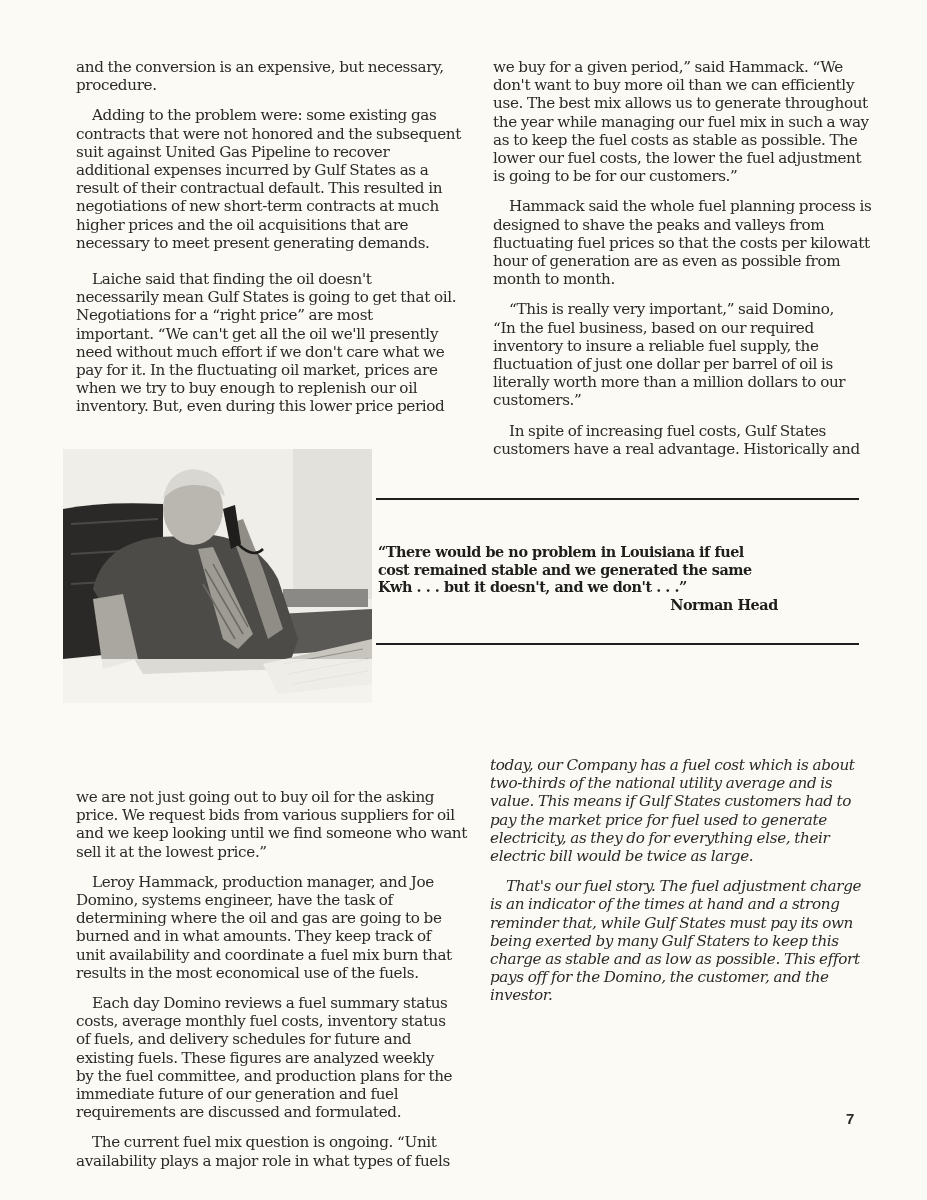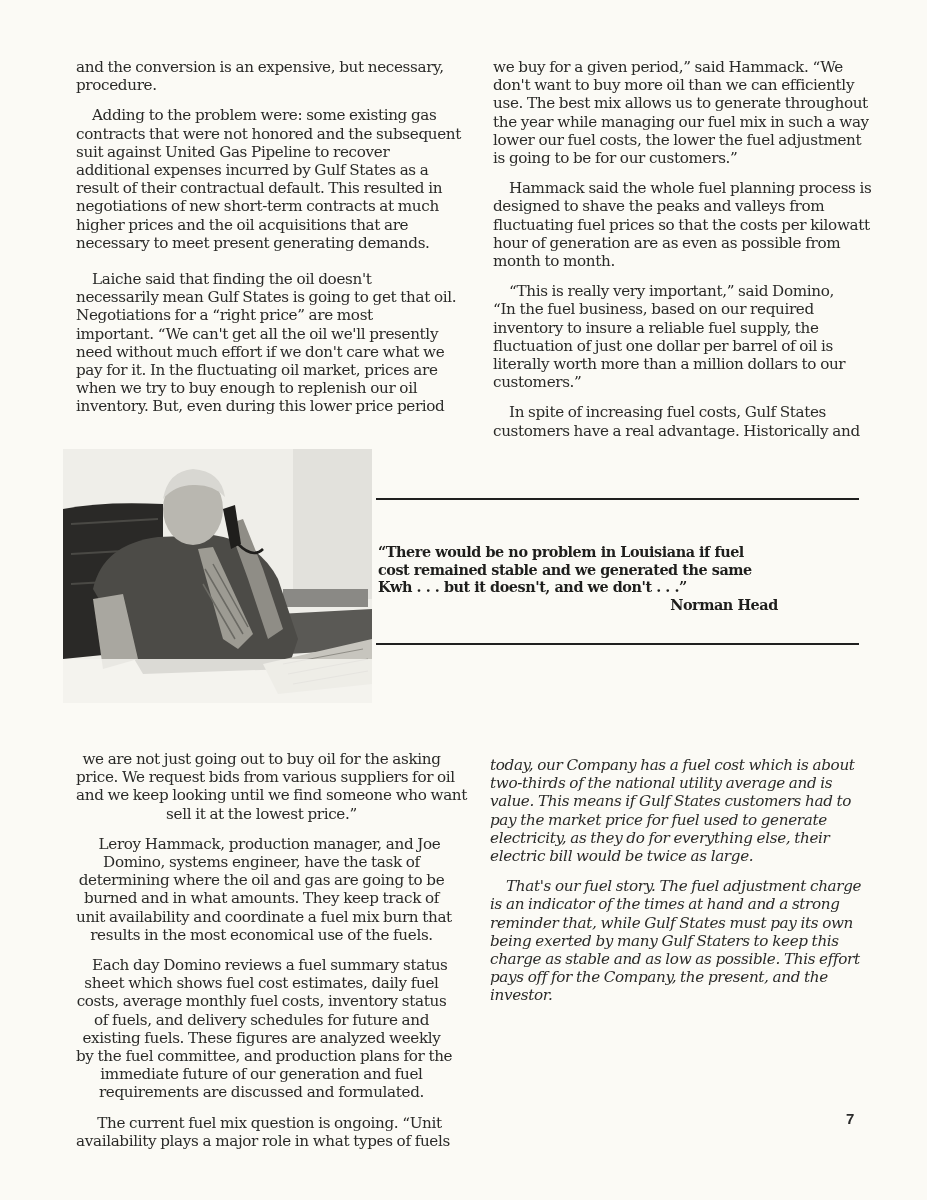--- a/index.html
+++ b/index.html
@@ -16,21 +16,21 @@
       font-size: 15.2px;
       line-height: 18.2px;
       letter-spacing: -0.35px;
       word-spacing: -0.5px;
     }
     .col p { margin: 12px; text-indent: 0; }
     .col p.gap { margin-top: 18px; }
     .line { display: block; white-space: nowrap; }
     #col-tl { left: 64px; top: 46px; width: 395px; }
     #col-tr { left: 481px; top: 46px; width: 395px; }
-    #col-bl { left: 64px; top: 738px; width: 395px; text-align: center; }
+    #col-bl { left: 64px; top: 776px; width: 395px; }
     #col-br { left: 478px; top: 744px; width: 395px; font-style: italic; }
 
     .photo {
       position: absolute; left: 63px; top: 449px;
       width: 309px; height: 254px;
       background: #f2f1ec;
       overflow: hidden;
     }
     .photo svg { display: block; }
 
@@ -87,20 +87,21 @@
     <span class="line">inventory. But, even during this lower price period</span>
   </p>
 </div>
 
 <div class="col" id="col-tr">
   <p>
     <span class="line">we buy for a given period,” said Hammack. “We</span>
     <span class="line">don't want to buy more oil than we can efficiently</span>
     <span class="line">use. The best mix allows us to generate throughout</span>
     <span class="line">the year while managing our fuel mix in such a way</span>
+    <span class="line">as to keep the fuel costs as stable as possible. The</span>
     <span class="line">lower our fuel costs, the lower the fuel adjustment</span>
     <span class="line">is going to be for our customers.”</span>
   </p>
   <p>
     <span class="line" style="padding-left:16px">Hammack said the whole fuel planning process is</span>
     <span class="line">designed to shave the peaks and valleys from</span>
     <span class="line">fluctuating fuel prices so that the costs per kilowatt</span>
     <span class="line">hour of generation are as even as possible from</span>
     <span class="line">month to month.</span>
   </p>
@@ -169,21 +170,20 @@
   <p>
     <span class="line" style="padding-left:16px">Leroy Hammack, production manager, and Joe</span>
     <span class="line">Domino, systems engineer, have the task of</span>
     <span class="line">determining where the oil and gas are going to be</span>
     <span class="line">burned and in what amounts. They keep track of</span>
     <span class="line">unit availability and coordinate a fuel mix burn that</span>
     <span class="line">results in the most economical use of the fuels.</span>
   </p>
   <p>
     <span class="line" style="padding-left:16px">Each day Domino reviews a fuel summary status</span>
-    <span class="line">sheet which shows fuel cost estimates, daily fuel</span>
     <span class="line">costs, average monthly fuel costs, inventory status</span>
     <span class="line">of fuels, and delivery schedules for future and</span>
     <span class="line">existing fuels. These figures are analyzed weekly</span>
     <span class="line">by the fuel committee, and production plans for the</span>
     <span class="line">immediate future of our generation and fuel</span>
     <span class="line">requirements are discussed and formulated.</span>
   </p>
   <p>
     <span class="line" style="padding-left:16px">The current fuel mix question is ongoing. “Unit</span>
     <span class="line">availability plays a major role in what types of fuels</span>
@@ -198,18 +198,18 @@
     <span class="line">pay the market price for fuel used to generate</span>
     <span class="line">electricity, as they do for everything else, their</span>
     <span class="line">electric bill would be twice as large.</span>
   </p>
   <p>
     <span class="line" style="padding-left:16px">That's our fuel story. The fuel adjustment charge</span>
     <span class="line">is an indicator of the times at hand and a strong</span>
     <span class="line">reminder that, while Gulf States must pay its own</span>
     <span class="line">being exerted by many Gulf Staters to keep this</span>
     <span class="line">charge as stable and as low as possible. This effort</span>
-    <span class="line">pays off for the Company, the present, and the</span>
+    <span class="line">pays off for the Domino, the customer, and the</span>
     <span class="line">investor.</span>
   </p>
 </div>
 
 <div class="page-num">7</div>
 
 </body></html>

